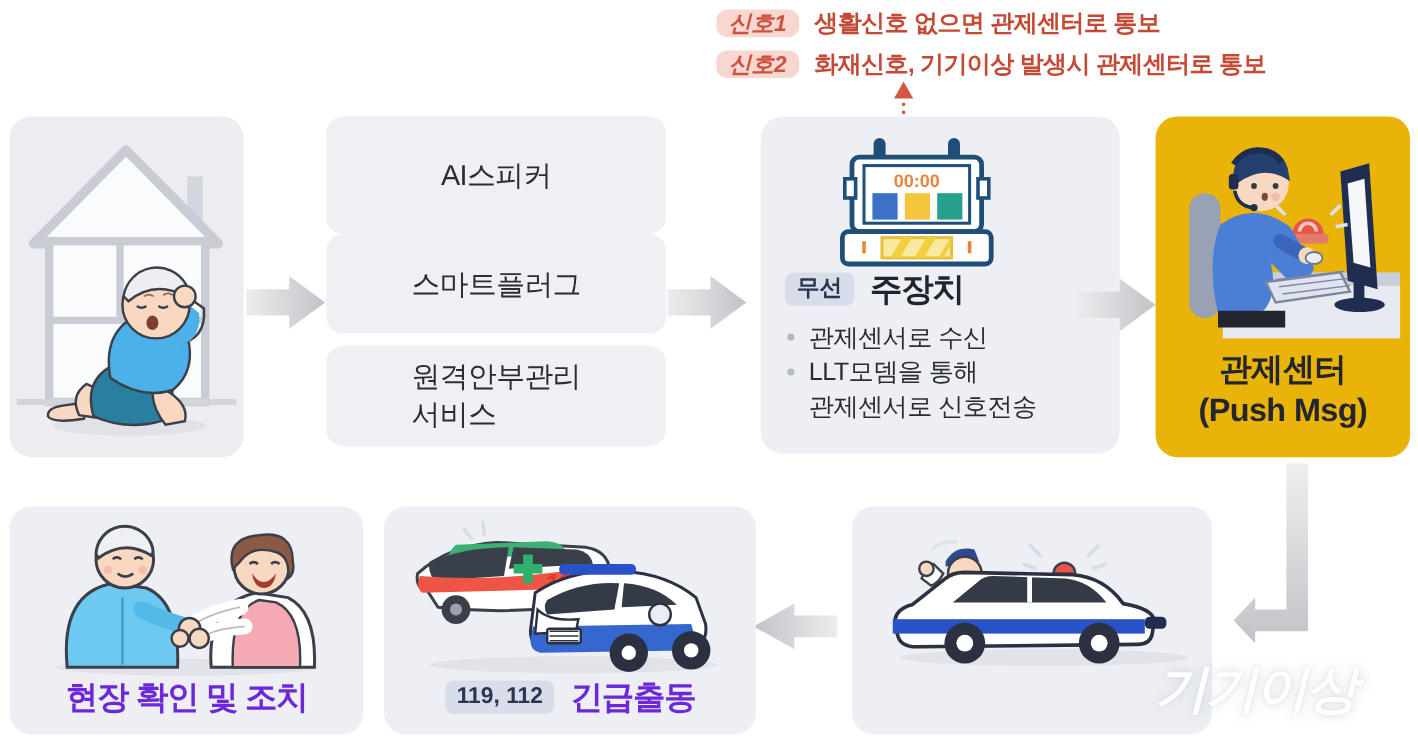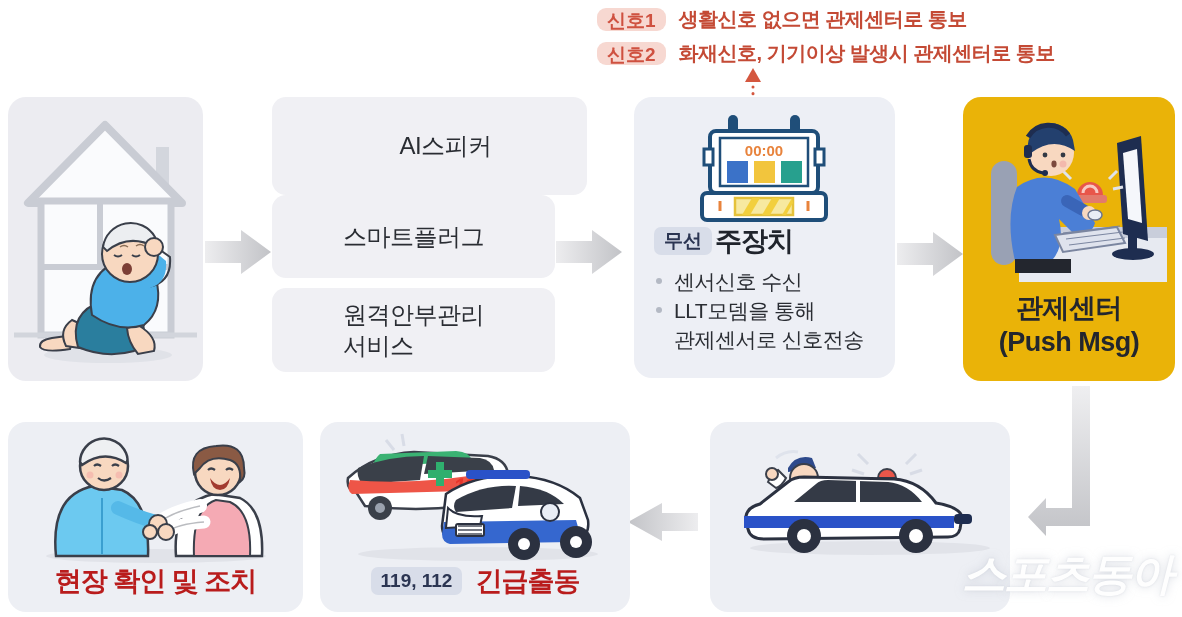--- a/index.html
+++ b/index.html
@@ -5,52 +5,52 @@
   html,body{margin:0;padding:0;background:#fff;}
   .canvas{position:relative;width:1182px;height:617px;background:#ffffff;overflow:hidden;
           font-family:"Liberation Sans","DejaVu Sans",sans-serif;color:#23262e;}
   .abs{position:absolute;}
   .card{position:absolute;border-radius:18px;}
   .nowrap{white-space:nowrap;}
 
   
   .signal-row{position:absolute;left:597px;display:flex;align-items:center;gap:13px;}
   .signal-badge{background:#f7d8d1;color:#cf5140;font-weight:bold;font-size:19px;
-                padding:3px 10px 0;border-radius:9px;line-height:1.1;}
+                padding:3px 10px 0;border-radius:9px;line-height:1.1;font-style:italic;}
   .signal-text{color:#c44a35;font-weight:bold;font-size:20px;letter-spacing:-0.5px;}
 
   
   .sensor-box{position:absolute;left:272px;width:283px;background:#f0f0f4;border-radius:14px;
               display:flex;align-items:center;justify-content:center;font-size:24px;
               font-weight:500;color:#2a2d33;letter-spacing:-0.5px;}
   .sensor-box .two-line{text-align:left;line-height:1.3;}
 
   
-  .hub-card{left:634px;top:97px;width:261px;height:281px;background:#edeff5;}
-  .hub-title-row{position:absolute;left:20px;top:126px;display:flex;align-items:center;gap:3px;}
+  .hub-card{left:634px;top:97px;width:299px;height:281px;background:#edeff5;}
+  .hub-title-row{position:absolute;left:20px;top:126px;display:flex;align-items:center;gap:13px;}
   .gray-badge{background:#d8dde9;color:#2b3552;font-weight:bold;font-size:19px;
               padding:3px 10px 4px;border-radius:7px;line-height:1.15;}
   .hub-title{font-size:27px;font-weight:bold;color:#20242c;letter-spacing:-1px;}
   .hub-bullets{position:absolute;left:16px;top:170px;font-size:21px;line-height:29px;
                color:#2a2d33;letter-spacing:-0.5px;}
   .bullet{position:relative;padding-left:24px;}
   .bullet::before{content:"";position:absolute;left:6px;top:11px;width:6px;height:6px;
                   border-radius:50%;background:#b4b9c4;}
   .bullet-cont{padding-left:24px;}
 
   
   .cc-card{left:963px;top:97px;width:212px;height:284px;background:#eab308;}
   .cc-label{position:absolute;left:0;top:194px;width:100%;text-align:center;font-size:27px;
             font-weight:600;color:#23262e;line-height:34px;letter-spacing:-0.5px;}
 
   
   .bottom-card{top:422px;height:190px;background:#edeff4;}
   .bottom-row{position:absolute;left:0;bottom:13px;width:100%;display:flex;
               align-items:center;justify-content:center;gap:13px;}
-  .bottom-label{font-size:27px;font-weight:bold;color:#b91c1c;letter-spacing:-1px;}
+  .bottom-label{font-size:27px;font-weight:bold;color:#6d28d9;letter-spacing:-1px;}
 
   .watermark{position:absolute;left:962px;top:545px;font-size:44px;font-weight:bold;
              font-style:italic;color:rgba(255,255,255,0.96);letter-spacing:-2px;
              text-shadow:0 0 10px rgba(186,192,204,0.55),0 0 2px rgba(186,192,204,0.45);}
 </style>
 </head>
 <body>
 
 <div class="canvas">
 
@@ -102,21 +102,21 @@
   <svg class="abs" style="left:205px;top:224px;" width="66" height="56">
     <defs>
         <linearGradient id="ar1" x1="0" y1="0" x2="1" y2="0">
       <stop offset="0" stop-color="#ededef"></stop>
           <stop offset="1" stop-color="#c2c3c7"></stop>
         </linearGradient>
       </defs>
     <polygon points="0,17 36,17 36,6 66,28 36,50 36,39 0,39" fill="url(#ar1)"></polygon>
   </svg>
 
-  <div class="sensor-box" style="top:97px;height:98px;padding-left:32px;">
+  <div class="sensor-box" style="top:97px;height:98px;">
     <span>AI스피커</span>
   </div>
   <div class="sensor-box" style="top:288px;height:84px;">
     <div class="two-line">
       <div>원격안부관리</div>
       <div>서비스</div>
     </div>
   </div>
   <div class="sensor-box" style="top:195px;height:83px;">
     <span>스마트플러그</span>
@@ -150,21 +150,21 @@
       <polygon points="64,108 74,91 82,91 72,108" fill="#f2cf3d"></polygon>
       <polygon points="84,108 94,91 95,96 88,108" fill="#f2cf3d"></polygon>
       <line x1="22" y1="94" x2="22" y2="104" stroke="#e8833c" stroke-width="3"></line>
       <line x1="110" y1="94" x2="110" y2="104" stroke="#e8833c" stroke-width="3"></line>
     </svg>
     <div class="hub-title-row">
       <span class="gray-badge">무선</span>
       <span class="hub-title nowrap">주장치</span>
     </div>
     <div class="hub-bullets">
-      <div class="bullet nowrap">센서신호 수신</div>
+      <div class="bullet nowrap">관제센서로 수신</div>
       <div class="bullet nowrap">LLT모뎀을 통해</div>
       <div class="bullet-cont nowrap">관제센서로 신호전송</div>
     </div>
   </div>
 
   <svg class="abs" style="left:897px;top:226px;" width="66" height="56">
     <defs>
         <linearGradient id="ar3" x1="0" y1="0" x2="1" y2="0">
       <stop offset="0" stop-color="#ededef"></stop>
           <stop offset="1" stop-color="#c2c3c7"></stop>
@@ -348,15 +348,15 @@
 
       <circle cx="140" cy="94" r="9" fill="#f8d8c0" stroke="#3a3f4a" stroke-width="2"></circle>
       <circle cx="148" cy="102" r="8" fill="#f8d8c0" stroke="#3a3f4a" stroke-width="2"></circle>
       <circle cx="132" cy="102" r="7" fill="#f8d8c0" stroke="#3a3f4a" stroke-width="2"></circle>
     </svg>
     <div class="bottom-row">
       <span class="bottom-label nowrap">현장 확인 및 조치</span>
     </div>
   </div>
 
-  <div class="watermark nowrap">스포츠동아</div>
+  <div class="watermark nowrap">기기이상</div>
 
 </div>
 
 </body></html>

